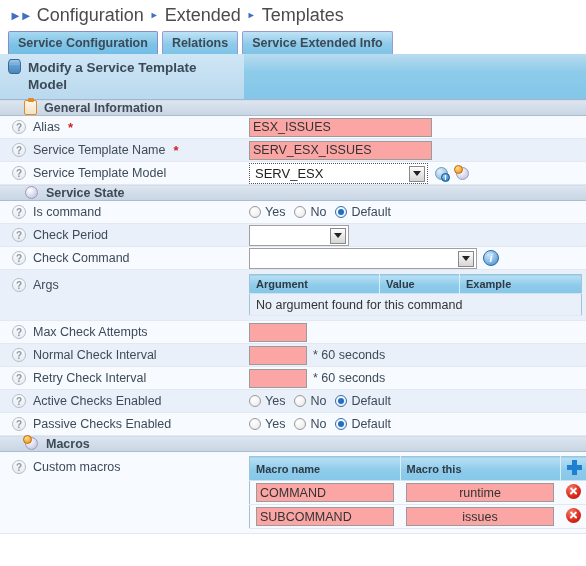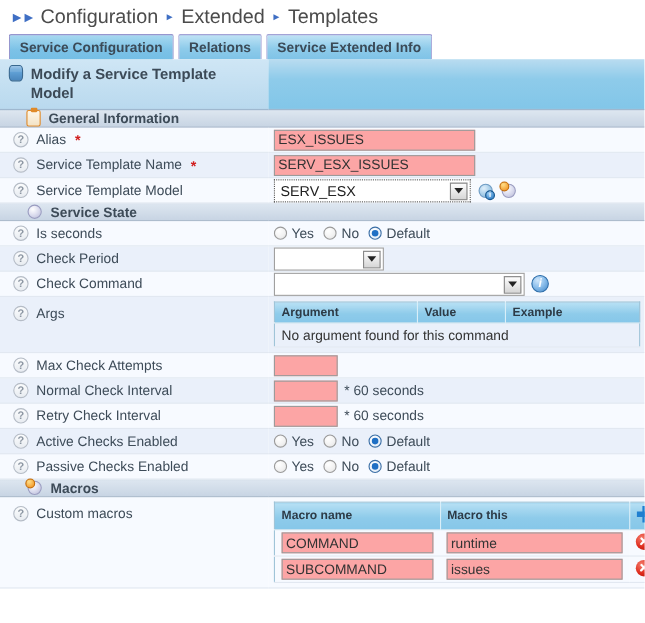--- a/index.html
+++ b/index.html
@@ -159,21 +159,21 @@
   }
   .grid-empty { padding:3px 6px; }
   .w-arg-1 { width: 130px; }
   .w-arg-2 { width: 80px; }
   .w-arg-3 { width: 122px; }
 
   .w-mac-1 { width: 146px; }
   .w-mac-2 { width: 148px; }
   .w-mac-3 { width: 38px; text-align:center; }
   input.min { width: 138px; }
-  input.miv { width: 160px; }
+  input.miv { width: 148px; text-align: center; }
 
   
   .help {
     width: 14px; height: 14px; border-radius:50%;
     border:1px solid #b5bcc6; background: linear-gradient(to bottom,#fbfcfd,#e8ecf1);
     color:#8d97a3; font-size:10px; font-weight:bold;
     display:flex; align-items:center; justify-content:center;
     flex: 0 0 auto;
   }
   .ic { flex:0 0 auto; display:inline-block; }
@@ -358,21 +358,21 @@
                 </span>
           <span>Service State</span>
         </div>
       </td>
     </tr>
 
     <tr class="row odd">
       <td>
         <div class="lbl">
           <span class="help">?</span>
-          <span class="txt">Is seconds</span>
+          <span class="txt">Is command</span>
         </div>
       </td>
       <td>
         <div class="val radios">
           <span class="rgroup">
             <span class="radio"></span>
             <span class="rlabel">Yes</span>
           </span>
           <span class="rgroup">
             <span class="radio"></span>

